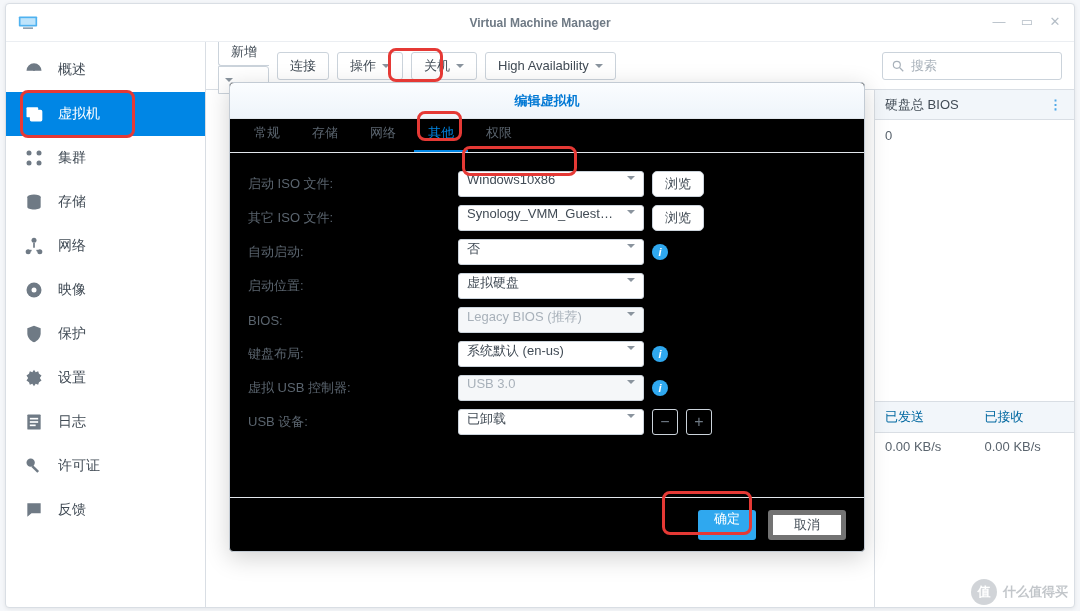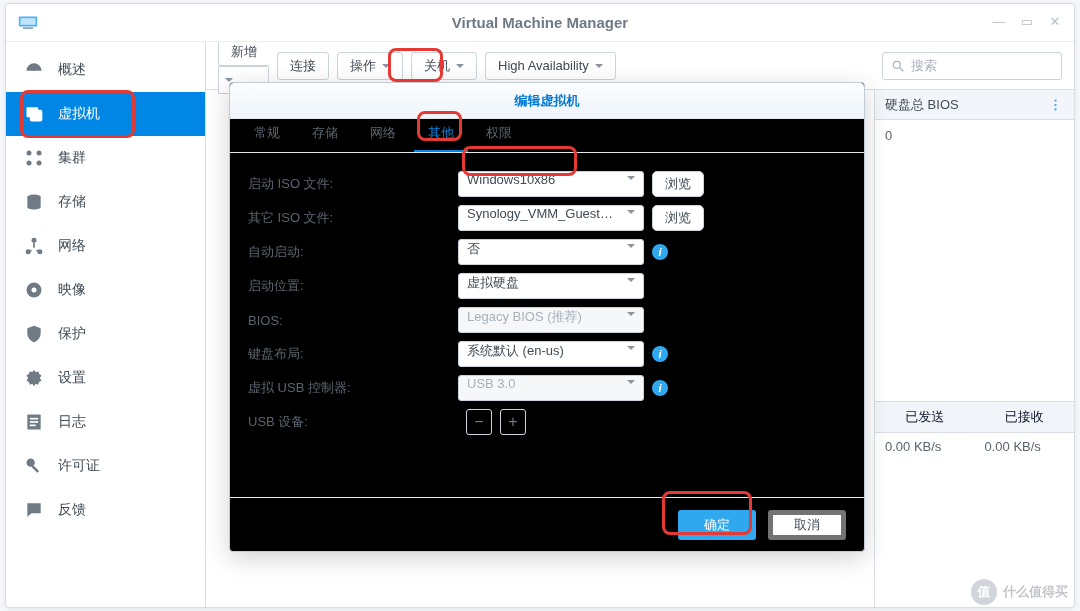--- a/index.html
+++ b/index.html
@@ -12,21 +12,21 @@
     --row:#F2F6FA;
   }
   *{box-sizing:border-box;font-family:"Helvetica Neue",Arial,sans-serif;font-size:13px;color:var(--text);}
   body{margin:0;background:var(--bg);}
   .win{position:relative;width:1070px;height:605px;margin:3px auto;background:#fff;border:1px solid var(--border);border-radius:4px;box-shadow:0 1px 4px rgba(0,0,0,.08);display:flex;flex-direction:column;}
   
   .titlebar{height:38px;display:flex;align-items:center;justify-content:center;border-bottom:1px solid #EBEEF2;position:relative;}
   .titlebar .app-icon{position:absolute;left:12px;top:10px;width:20px;height:16px;}
   .titlebar .ctrls{position:absolute;right:8px;top:6px;display:flex;gap:6px;}
   .titlebar .ctrls div{width:22px;height:22px;display:flex;align-items:center;justify-content:center;color:#B5BEC7;}
-  .title-text{font-weight:600;color:#6F7A85;font-size:15px;}
+  .title-text{font-weight:600;color:#6F7A85;font-size:12px;}
   
   .body{flex:1;display:flex;overflow:hidden;}
   .sidebar{width:200px;border-right:1px solid var(--border);padding-top:6px;}
   .side-item{height:44px;display:flex;align-items:center;gap:14px;padding:0 18px;cursor:pointer;color:#5A646E;}
   .side-item.active{background:var(--blue);color:#fff;}
   .side-item.active .side-label{color:#fff;}
   .side-item .icn{width:20px;height:20px;display:flex;align-items:center;justify-content:center;}
   .side-item svg{fill:#6F7A85;}
   .side-item.active svg{fill:#fff;}
   .side-label{font-size:14px;}
@@ -39,41 +39,41 @@
   .split .btn:first-child{border-radius:3px 0 0 3px;border-right:none;}
   .split .btn:last-child{border-radius:0 3px 3px 0;padding:0 6px;}
   .toolbar .search{margin-left:auto;width:180px;height:28px;border:1px solid #CBD3DB;border-radius:3px;display:flex;align-items:center;padding:0 8px;gap:6px;color:#A8B1BA;text-align:right;}
   .content{flex:1;display:flex;}
   .vm-area{flex:1;min-width:0;}
   .stats{width:200px;border-left:1px solid var(--border);}
   .stat-head{height:30px;background:var(--row);border-bottom:1px solid var(--border);display:flex;align-items:center;justify-content:space-between;padding:0 10px;color:#5A646E;}
   .stat-row{padding:8px 10px;color:#5A646E;}
   .tx{margin-top:250px;border-top:1px solid var(--border);}
   .tx-head{display:flex;background:var(--row);border-bottom:1px solid var(--border);}
-  .tx-head div{flex:1;padding:6px 10px;color:#0f172a;text-align:center;}
+  .tx-head div{flex:1;padding:6px 10px;color:#0369a1;}
   .tx-row{display:flex;}
   .tx-row div{flex:1;padding:6px 10px;color:#5A646E;}
 
   
   .modal{position:absolute;left:223px;top:78px;width:636px;height:470px;background:#000000;border:1px solid #C3CBD4;border-radius:4px;box-shadow:0 6px 24px rgba(0,0,0,.18);display:flex;flex-direction:column;}
   .modal-title{height:36px;display:flex;align-items:center;justify-content:center;border-bottom:1px solid #E2E7EC;background:linear-gradient(#FBFDFF,#EEF4FA);border-radius:4px 4px 0 0;color:#0078D4;font-weight:600;}
   .tabs{height:34px;border-bottom:1px solid #E2E7EC;display:flex;align-items:flex-end;padding:0 10px;gap:4px;}
   .tab{padding:8px 14px;color:#5A646E;cursor:pointer;border-bottom:2px solid transparent;}
   .tab.active{color:var(--blue);border-bottom-color:var(--blue);}
   .form{flex:1;padding:14px 18px 0 18px;}
   .frow{display:flex;align-items:center;height:34px;}
   .flabel{width:210px;color:#5A646E;}
   .select{width:186px;height:26px;border:1px solid #CBD3DB;border-radius:3px;background:#fff;display:flex;justify-content:space-between;padding:0 8px;cursor:pointer;}
   .select.disabled{background:#F5F7F9;color:#A8B1BA;}
   .select .caret{border:4px solid transparent;border-top-color:#8A949E;margin-top:4px;}
   .browse{margin-left:8px;height:26px;padding:0 12px;border:1px solid #CBD3DB;border-radius:5px;background:#fff;display:inline-flex;align-items:center;cursor:pointer;}
   .info{margin-left:8px;width:16px;height:16px;border-radius:50%;background:#2FA8EF;color:#fff;display:inline-flex;align-items:center;justify-content:center;font-size:11px;font-style:italic;font-weight:700;}
   .sq{width:26px;height:26px;border:1px solid #CBD3DB;border-radius:3px;margin-left:8px;display:inline-flex;align-items:center;justify-content:center;cursor:pointer;font-size:16px;color:#6F7A85;}
   .modal-foot{height:54px;border-top:1px solid #E2E7EC;display:flex;align-items:center;justify-content:flex-end;gap:12px;padding:0 18px;}
-  .btn-primary{height:30px;width:78px;background:var(--light-blue);border:none;border-radius:3px;color:#fff;display:inline-flex;align-items:center;justify-content:center;cursor:pointer;}
+  .btn-primary{height:30px;width:58px;background:var(--light-blue);border:none;border-radius:3px;color:#fff;display:inline-flex;justify-content:center;cursor:pointer;}
   .btn-plain{height:30px;width:78px;background:#fff;border:5px solid #737373;border-radius:3px;display:inline-flex;align-items:center;justify-content:center;cursor:pointer;}
 
   
   .hl{position:absolute;border:3px solid #E53935;border-radius:8px;pointer-events:none;}
 
   
   .wm{position:absolute;right:6px;bottom:2px;display:flex;align-items:center;gap:6px;opacity:.45;}
   .wm .c{width:26px;height:26px;border-radius:50%;background:#9AA2AA;color:#fff;display:flex;align-items:center;justify-content:center;font-weight:700;}
   .wm span{color:#7A838C;font-weight:600;}
 </style>
@@ -330,20 +330,24 @@
         <div class="flabel">虚拟 USB 控制器:</div>
         <div class="select disabled">
             <span style="color:#A8B1BA">USB 3.0</span>
             <span class="caret"></span>
           </div>
         <span class="info">i</span>
       </div>
 
       <div class="frow">
         <div class="flabel">USB 设备:</div>
+        <div class="select">
+            <span>已卸载</span>
+            <span class="caret"></span>
+          </div>
         <div class="sq">−</div>
         <div class="sq">+</div>
       </div>
 
     </div>
     <div class="modal-foot">
       <div class="btn-primary">
           <span style="color:#fff">确定</span>
         </div>
       <div class="btn-plain">取消</div>

